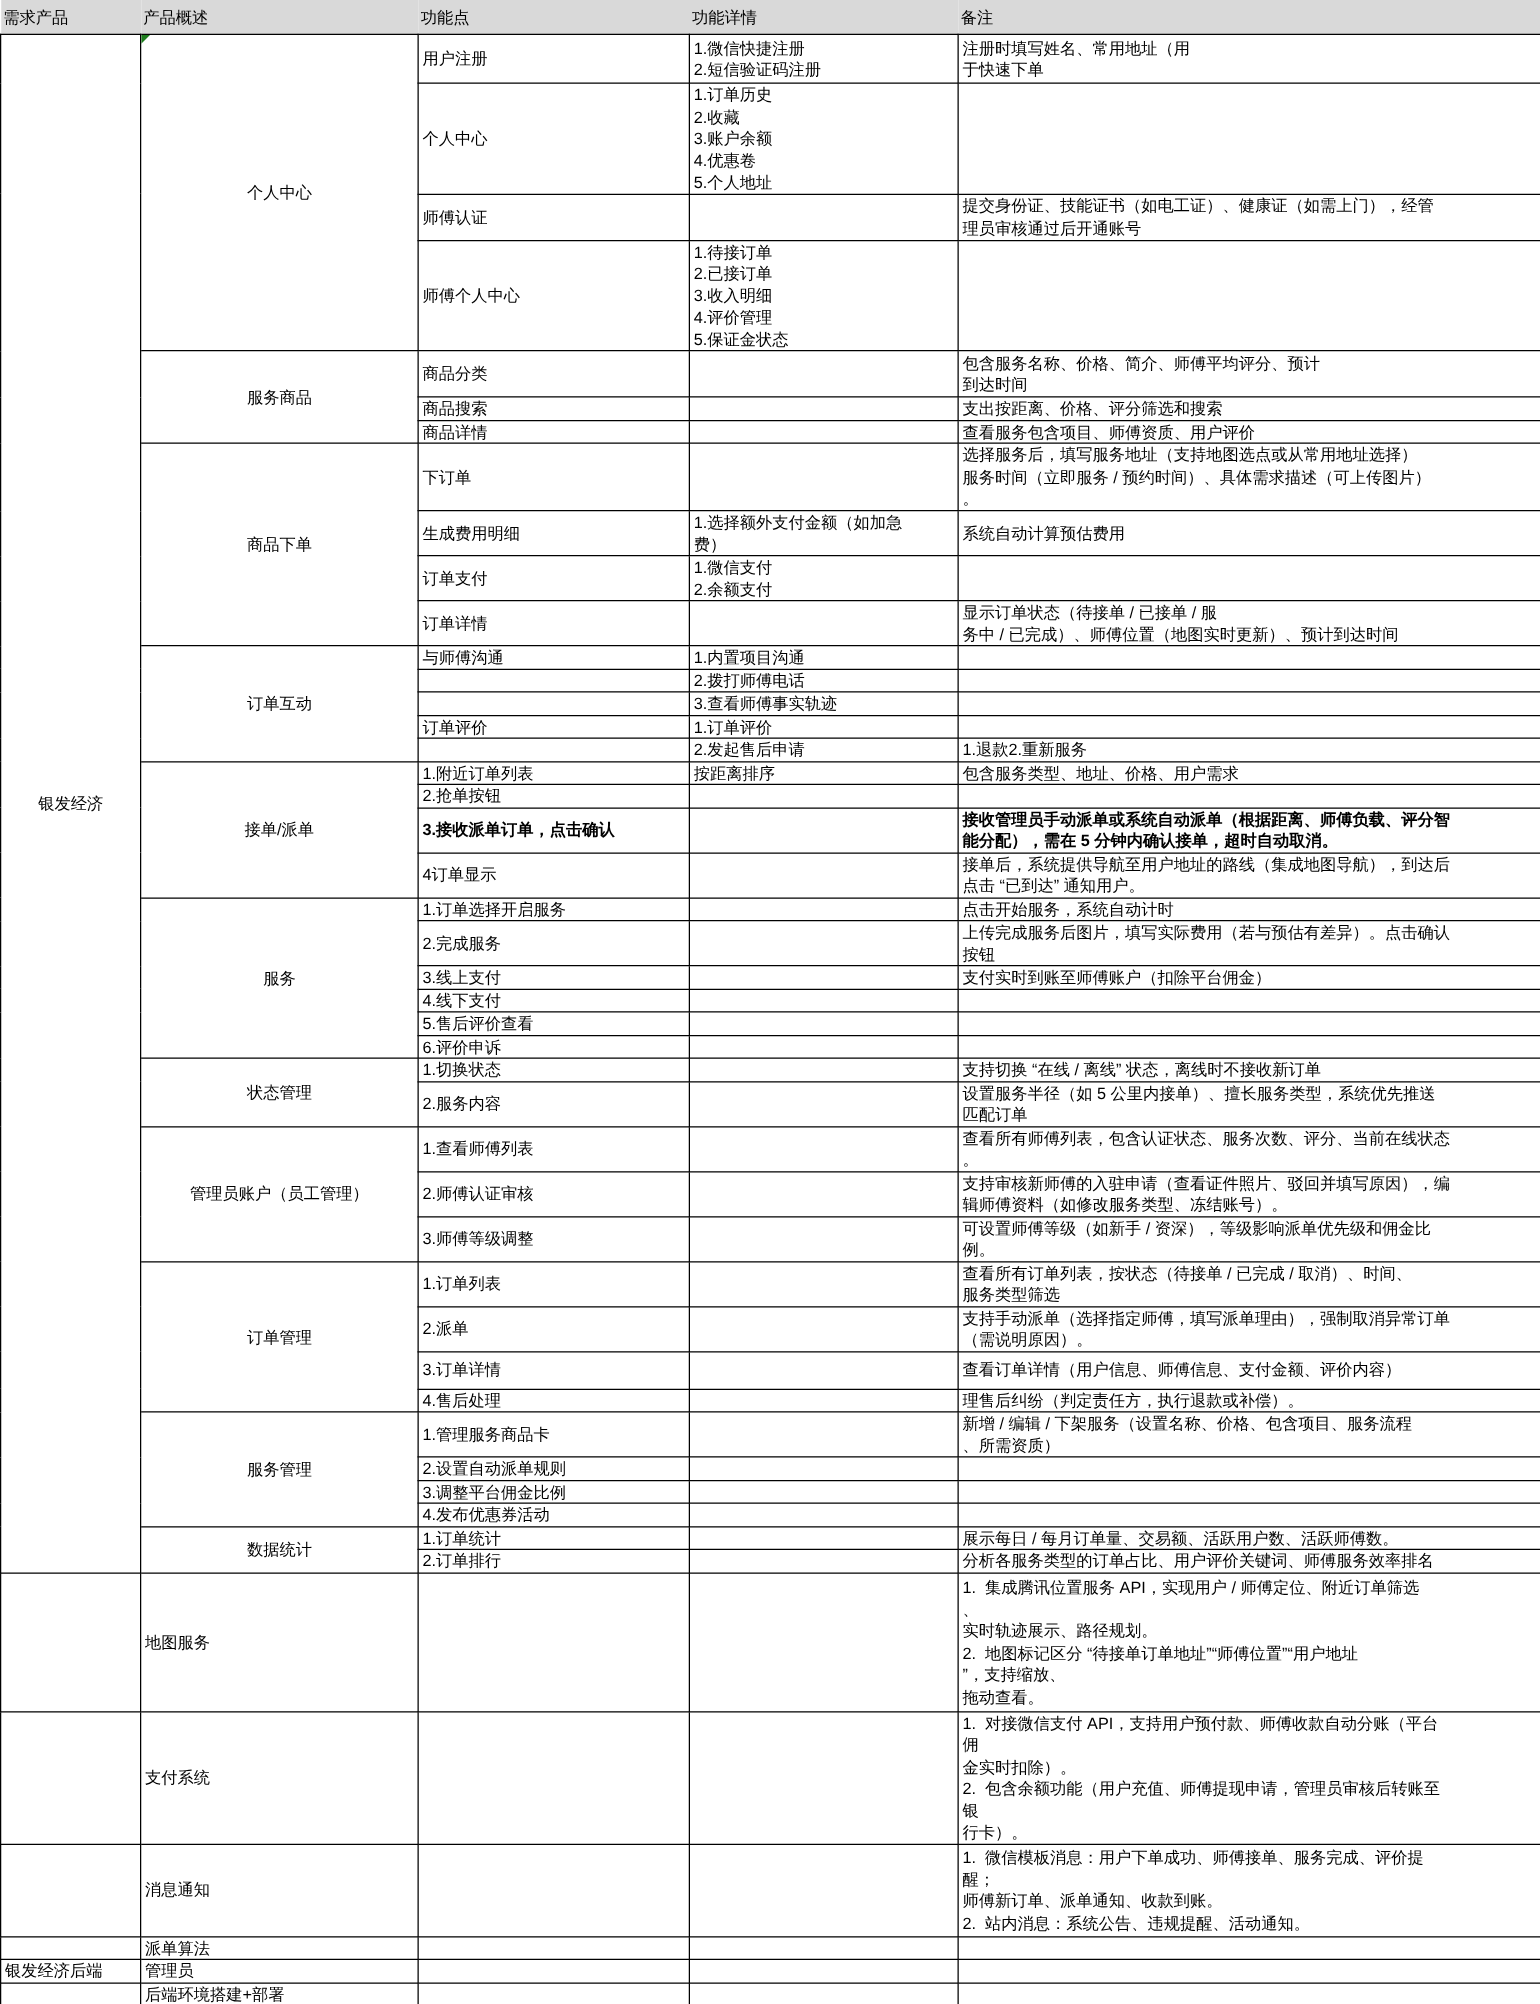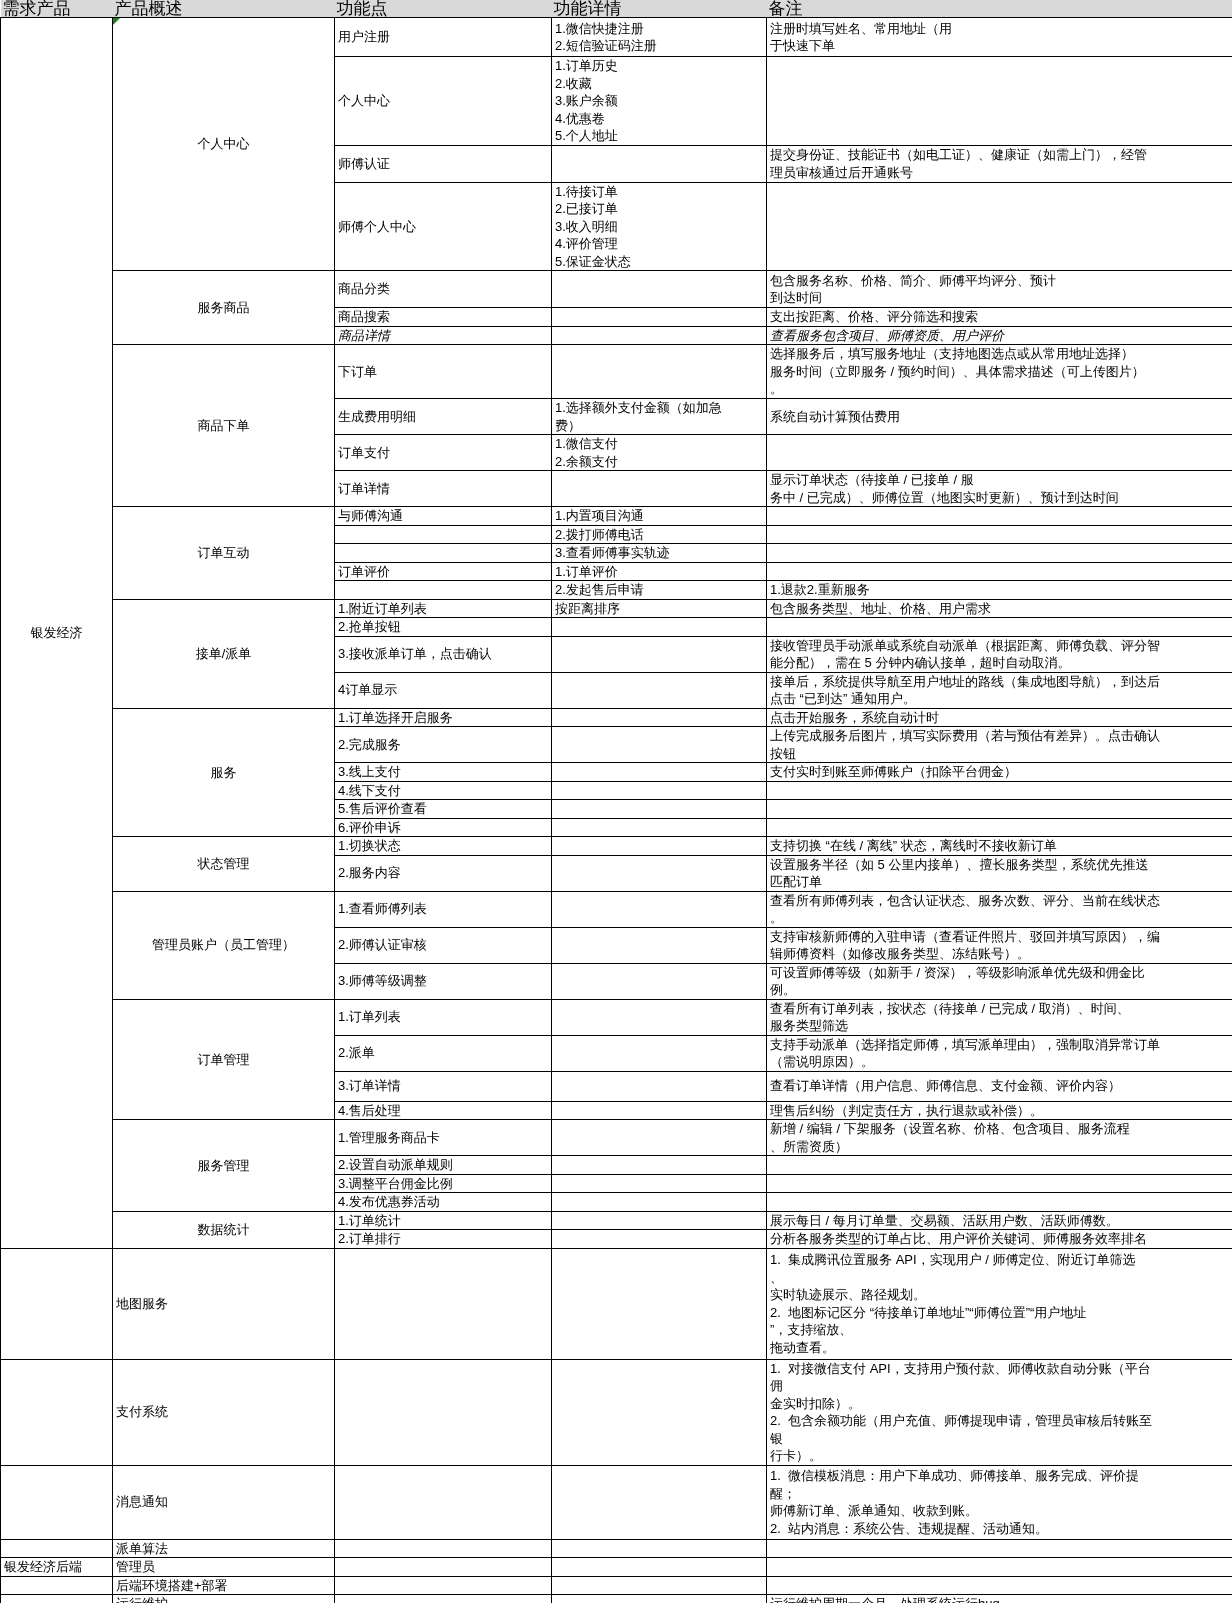--- a/index.html
+++ b/index.html
@@ -8,24 +8,24 @@
     --marker:#1e7e1e;
   }
   html,body{margin:0;padding:0;background:#fff;}
   body{font-family:"Liberation Sans","DejaVu Sans",sans-serif;color:#000;}
   .sheet{width:1232px;}
   table{border-collapse:collapse;table-layout:fixed;width:1232px;}
   thead th{
     background:var(--header-bg);
     border:0;
     font-weight:normal;
-    font-size:17px;
+    font-size:13px;
     text-align:left;
     padding:0 2px;
-    height:17px;
+    height:27px;
     line-height:17px;
     white-space:nowrap;
     overflow:hidden;
   }
   tbody td{
     border:1px solid var(--grid);
     font-size:13px;
     line-height:17.5px;
     padding:0 3px;
     vertical-align:middle;
@@ -101,21 +101,21 @@
           <td class="col-c">商品分类</td>
           <td class="col-d"></td>
           <td class="col-e">包含服务名称、价格、简介、师傅平均评分、预计
 到达时间</td>
         </tr>
         <tr style="height: 18px;">
           <td class="col-c">商品搜索</td>
           <td class="col-d"></td>
           <td class="col-e">支出按距离、价格、评分筛选和搜索</td>
         </tr>
-        <tr style="height: 18px; font-style: italic;">
+        <tr style="height: 18px;">
           <td class="col-c">商品详情</td>
           <td class="col-d"></td>
           <td class="col-e">查看服务包含项目、师傅资质、用户评价</td>
         </tr>
         <tr style="height: 54px;">
           <td rowspan="4" class="col-b al-center">商品下单</td>
           <td class="col-c">下订单</td>
           <td class="col-d"></td>
           <td class="col-e">选择服务后，填写服务地址（支持地图选点或从常用地址选择）
 服务时间（立即服务 / 预约时间）、具体需求描述（可上传图片）
@@ -169,21 +169,21 @@
           <td rowspan="4" class="col-b al-center">接单/派单</td>
           <td class="col-c">1.附近订单列表</td>
           <td class="col-d">按距离排序</td>
           <td class="col-e">包含服务类型、地址、价格、用户需求</td>
         </tr>
         <tr style="height: 18px;">
           <td class="col-c">2.抢单按钮</td>
           <td class="col-d"></td>
           <td class="col-e"></td>
         </tr>
-        <tr style="height: 35px;">
+        <tr style="height: 35px; font-weight: bold;">
           <td class="col-c">3.接收派单订单，点击确认</td>
           <td class="col-d"></td>
           <td class="col-e">接收管理员手动派单或系统自动派单（根据距离、师傅负载、评分智
 能分配），需在 5 分钟内确认接单，超时自动取消。</td>
         </tr>
         <tr style="height: 35px;">
           <td class="col-c">4订单显示</td>
           <td class="col-d"></td>
           <td class="col-e">接单后，系统提供导航至用户地址的路线（集成地图导航），到达后
 点击 “已到达” 通知用户。</td>

